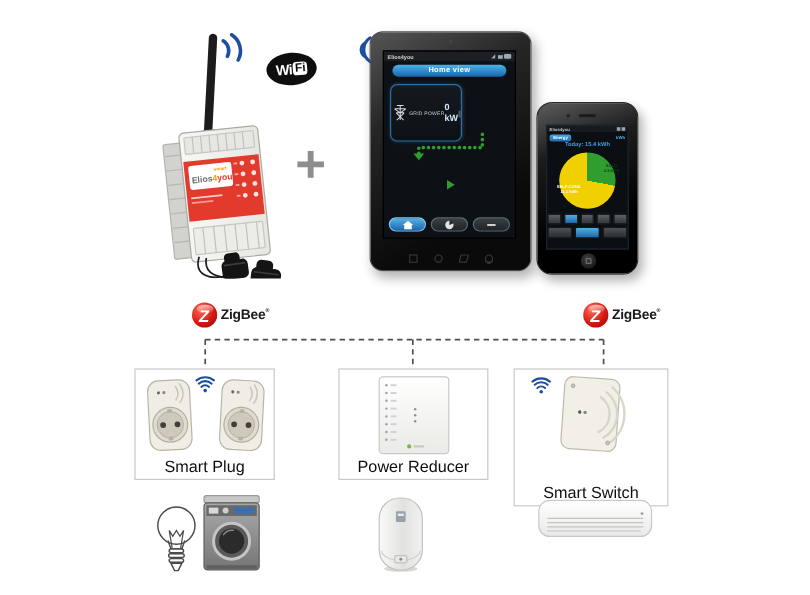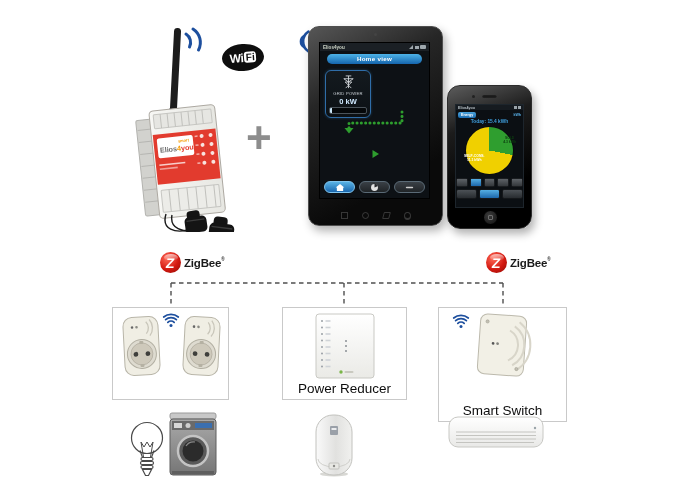--- a/index.html
+++ b/index.html
@@ -42,21 +42,21 @@
   .t-sticons i:nth-child(1){width:4px;height:4px;clip-path:polygon(100% 0,100% 100%,0 100%);}
   .t-sticons i:nth-child(2){width:4px;height:3px;}
   .t-sticons i:nth-child(3){width:6px;height:3.5px;border-radius:1px;}
   .t-title{position:absolute;left:7px;right:7px;top:11px;height:10px;border-radius:5px;
            background:linear-gradient(#4db3e8,#1565ad);color:#fff;font-size:6.2px;font-weight:bold;
            text-align:center;line-height:10px;letter-spacing:.3px;}
   .t-grid{position:absolute;left:0;top:27px;width:100%;box-sizing:border-box;padding:0 5px;
           display:grid;grid-template-columns:1fr 1fr;column-gap:7px;row-gap:22px;}
   .tile{height:42px;border:1px solid #2f6da8;border-radius:6px;
         background:linear-gradient(#141a1f,#0c1115);box-shadow:0 0 3px rgba(63,140,200,.35);
-        display:flex;flex-direction:column;align-items:center;justify-content:center;padding:2px 0;}
+        display:flex;flex-direction:row;align-items:center;justify-content:center;padding:2px 0;}
   .tile-icon{flex:0 0 auto;}
   .tile-label{font-size:4.2px;color:#c7ced3;letter-spacing:.2px;margin-top:1px;white-space:nowrap;}
   .tile-value{font-size:7.5px;font-weight:bold;color:#cfe9ff;margin-top:.5px;}
   .tile-bar{width:80%;height:4.5px;margin-top:1.5px;border:1px solid #4a535a;border-radius:2px;
             background:#05080a;overflow:hidden;}
   .tile-bar i{display:block;height:100%;}
   .t-flow{position:absolute;left:0;top:0;pointer-events:none;}
   .t-nav{position:absolute;left:0;right:0;top:138px;height:12px;display:flex;gap:4px;padding:0 4px;}
   .t-btn{flex:1;border-radius:6px;border:1px solid #5a6a76;background:linear-gradient(#3a4046,#202427);
          display:flex;align-items:center;justify-content:center;padding:0;}
@@ -120,21 +120,21 @@
   .zb-circle b{color:#fff;font-size:14px;font-weight:bold;transform:skewX(-8deg);line-height:1;}
   .zb-gloss{position:absolute;top:1.5px;left:3.5px;width:14px;height:7px;border-radius:50%;
             background:linear-gradient(rgba(255,255,255,.65),rgba(255,255,255,0));}
   .zb-word{font-size:11.5px;font-weight:bold;color:#1a1a1a;letter-spacing:-.2px;}
   .zb-word sup{font-size:4.5px;vertical-align:6px;}
 
   
   .dev-box{position:absolute;border:1px solid #c9c9c9;background:#fff;box-sizing:border-box;}
   .box-plug{left:112px;top:307px;width:117px;height:93px;}
   .box-reducer{left:282px;top:307px;width:125px;height:93px;}
-  .box-switch{left:438px;top:307px;width:129px;height:115px;}
+  .box-switch{left:428px;top:307px;width:129px;height:115px;}
   .dev-art{position:absolute;left:0;top:5px;}
   .dev-label{position:absolute;left:0;right:0;bottom:3px;text-align:center;font-size:13.5px;
              color:#0d0d0d;}
 
   
   .appl{position:absolute;}
   .bulb{left:127px;top:417px;}
   .washer{left:169px;top:412px;}
   .heater{left:313px;top:413px;}
   .aircon{left:448px;top:416px;}
@@ -383,20 +383,21 @@
             <path d="M27.5 4 a12.5 12.5 0 0 1 0 16"></path>
         </g>
         <circle cx="18.5" cy="38" r="14.5" fill="#dedbd0" stroke="#b2afa2"></circle>
         <circle cx="18.5" cy="38" r="11" fill="#cec9bb" stroke="#a8a396" stroke-width="0.6"></circle>
         <circle cx="12.5" cy="38" r="2.4" fill="#3f3f3c"></circle>
           <circle cx="24.5" cy="38" r="2.4" fill="#3f3f3c"></circle>
         <rect x="16.5" y="25" width="4" height="3" rx="1" fill="#b5b1a3"></rect>
         <rect x="16.5" y="48" width="4" height="3" rx="1" fill="#b5b1a3"></rect>
       </g>
     </svg>
+    <div class="dev-label">Smart Plug</div>
   </div>
 
   <div class="dev-box box-reducer">
     <svg class="dev-art" width="125" height="68" viewBox="0 0 125 68">
       <defs>
         <linearGradient id="rg" x1="0" y1="0" x2="0" y2="1">
           <stop offset="0" stop-color="#ffffff"></stop>
             <stop offset="1" stop-color="#eaeae6"></stop>
         </linearGradient>
       </defs>

